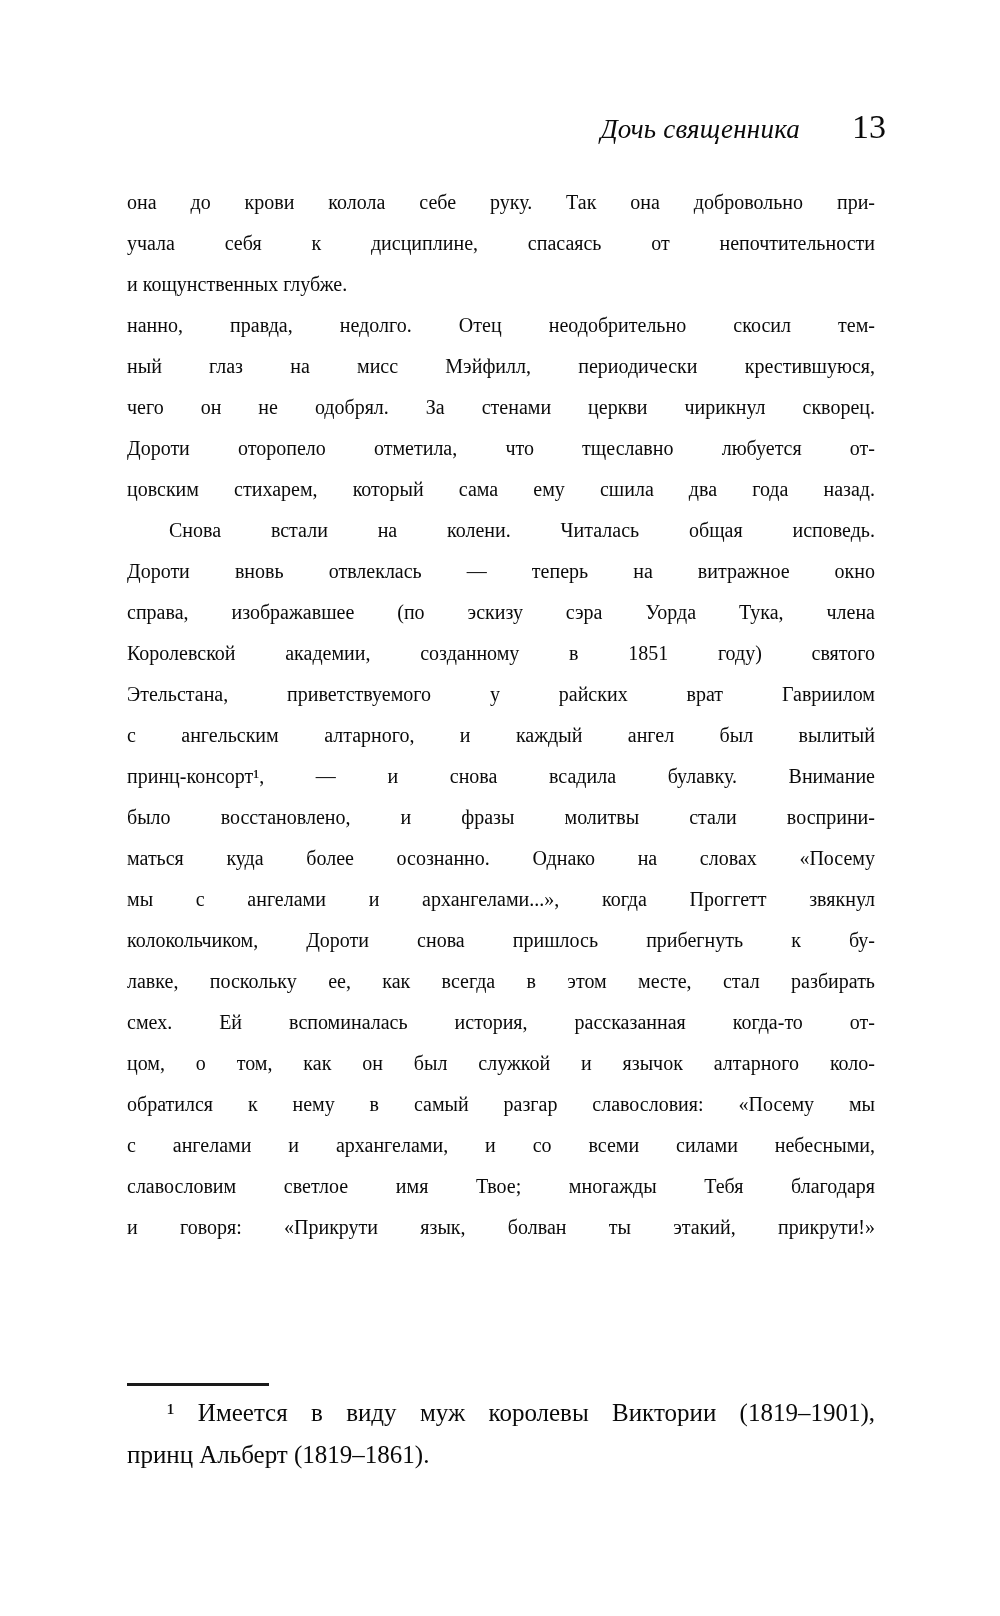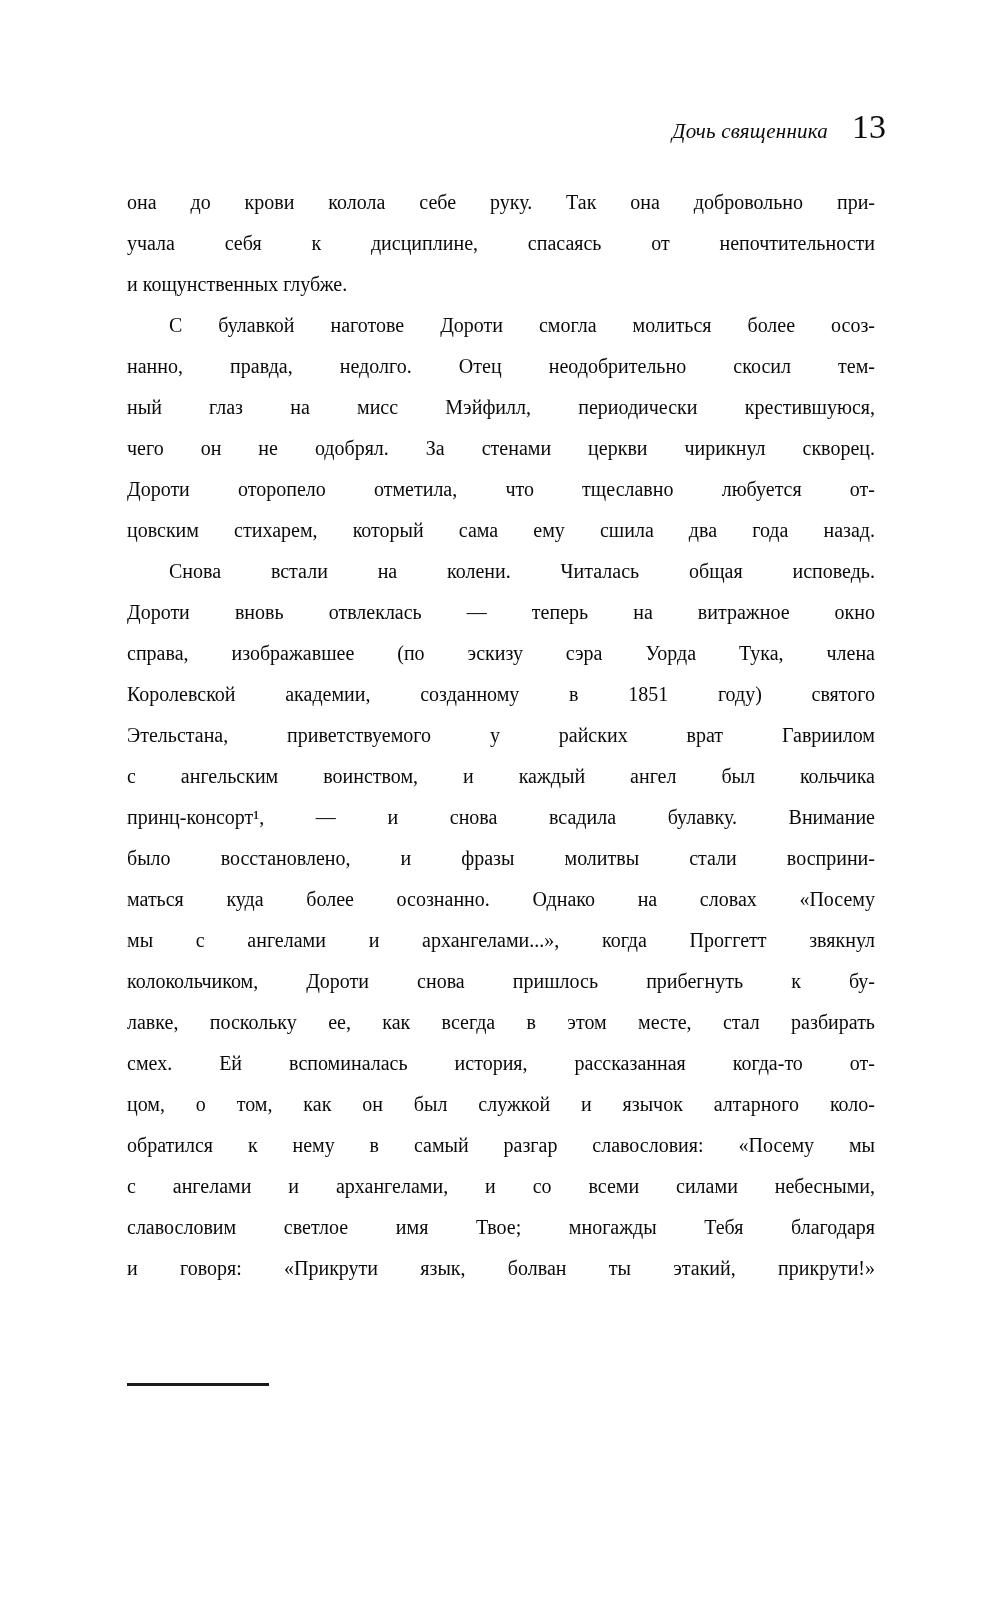--- a/index.html
+++ b/index.html
@@ -20,26 +20,26 @@
   
   .header {
     position: absolute;
     top: 108px;
     right: 114px;
     display: flex;
     align-items: baseline;
   }
   .running-title {
     font-style: italic;
-    font-size: 21px;
+    font-size: 27px;
     letter-spacing: 0.2px;
   }
   .page-number {
     font-size: 34px;
-    margin-left: 24px;
+    margin-left: 52px;
   }
   
   .body-text {
     position: absolute;
     left: 127px;
     top: 182px;
     width: 748px;
   }
   .line {
     height: 41px;
@@ -91,43 +91,46 @@
     <span class="running-title">Дочь священника</span>
     <span class="page-number">13</span>
   </div>
 
   <div class="body-text">
 
     <div class="line">она до крови колола себе руку. Так она добровольно при-</div>
     <div class="line">учала себя к дисциплине, спасаясь от непочтительности</div>
     <div class="line last">и кощунственных глубже.</div>
 
-    <div class="line indent">С булавкой наготове Дороти смогла молиться более осоз-</div>
     <div class="line">нанно, правда, недолго. Отец неодобрительно скосил тем-</div>
     <div class="line">ный глаз на мисс Мэйфилл, периодически крестившуюся,</div>
     <div class="line">чего он не одобрял. За стенами церкви чирикнул скворец.</div>
     <div class="line">Дороти оторопело отметила, что тщеславно любуется от-</div>
     <div class="line">цовским стихарем, который сама ему сшила два года назад.</div>
 
     <div class="line indent">Снова встали на колени. Читалась общая исповедь.</div>
     <div class="line">Дороти вновь отвлеклась — теперь на витражное окно</div>
     <div class="line">справа, изображавшее (по эскизу сэра Уорда Тука, члена</div>
     <div class="line">Королевской академии, созданному в 1851 году) святого</div>
     <div class="line">Этельстана, приветствуемого у райских врат Гавриилом</div>
-    <div class="line">с ангельским воинством, и каждый ангел был кольчика</div>
+    <div class="line">с ангельским алтарного, и каждый ангел был вылитый</div>
     <div class="line">принц-консорт¹, — и снова всадила булавку. Внимание</div>
     <div class="line">было восстановлено, и фразы молитвы стали восприни-</div>
     <div class="line">маться куда более осознанно. Однако на словах «Посему</div>
     <div class="line">мы с ангелами и архангелами...», когда Проггетт звякнул</div>
     <div class="line">колокольчиком, Дороти снова пришлось прибегнуть к бу-</div>
     <div class="line">лавке, поскольку ее, как всегда в этом месте, стал разбирать</div>
     <div class="line">смех. Ей вспоминалась история, рассказанная когда-то от-</div>
     <div class="line">цом, о том, как он был служкой и язычок алтарного коло-</div>
     <div class="line">обратился к нему в самый разгар славословия: «Посему мы</div>
     <div class="line">с ангелами и архангелами, и со всеми силами небесными,</div>
     <div class="line">славословим светлое имя Твое; многажды Тебя благодаря</div>
     <div class="line">и говоря: «Прикрути язык, болван ты этакий, прикрути!»</div>
   </div>
 
   <div class="footnote-rule"></div>
 
+  <div class="footnote">
+    <div class="fline indent">¹ Имеется в виду муж королевы Виктории (1819–1901),</div>
+    <div class="fline last">принц Альберт (1819–1861).</div>
+  </div>
 
 </div>
 
 </body></html>

